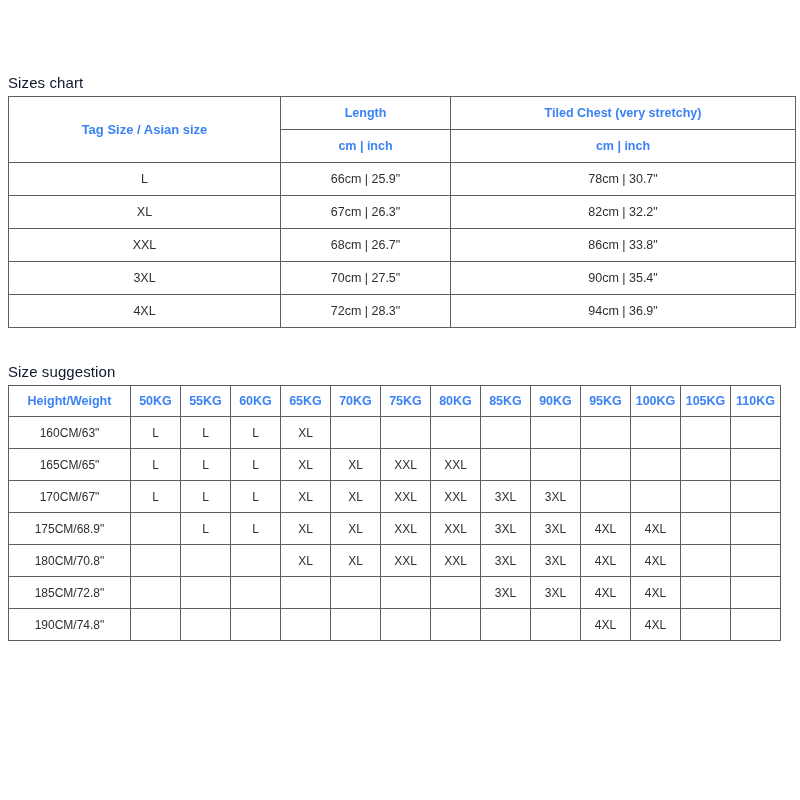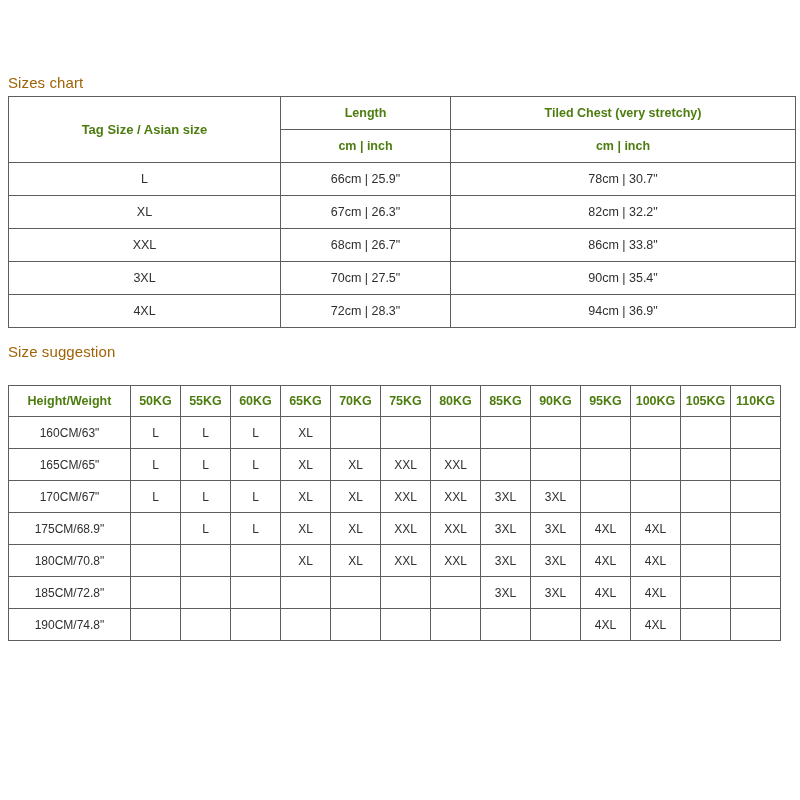--- a/index.html
+++ b/index.html
@@ -23,46 +23,46 @@
     height: 800px;
     box-sizing: border-box;
   }
 
   
   .section-title {
     position: absolute;
     left: 8px;
     font-size: 15px;
     font-weight: 400;
-    color: #a16207;
+    color: #0f172a;
     letter-spacing: 0.1px;
     white-space: nowrap;
   }
   #title-sizes-chart { top: 74px; }
-  #title-size-suggestion { top: 343px; }
+  #title-size-suggestion { top: 363px; }
 
   
   .grid {
     position: absolute;
     border-collapse: collapse;
     table-layout: fixed;
     background: #ffffff;
   }
   .grid td, .grid th {
     border: 1px solid #5d5d5d;
     text-align: center;
     vertical-align: middle;
     padding: 0 2px;
     font-weight: 400;
     color: #2f2f2f;
     background: #ffffff;
   }
   .grid th {
     font-weight: bold;
-    color: #4d7c0f;
+    color: #3b82f6;
   }
 
   
   #sizes-chart-table {
     left: 8px;
     top: 96px;
     width: 787px;
   }
   #sizes-chart-table th,
   #sizes-chart-table td {

